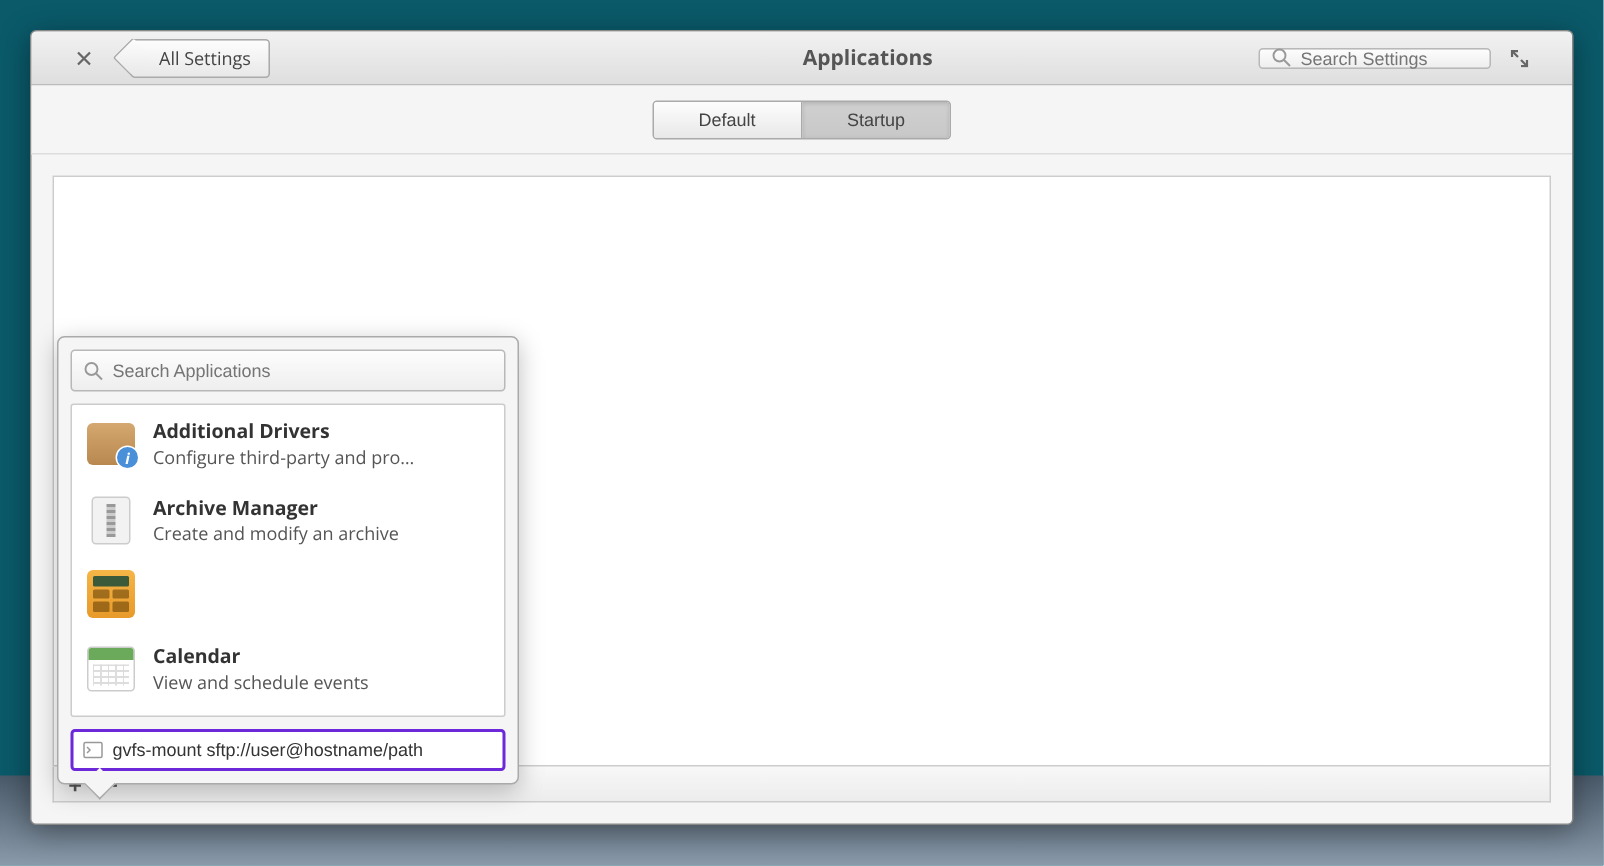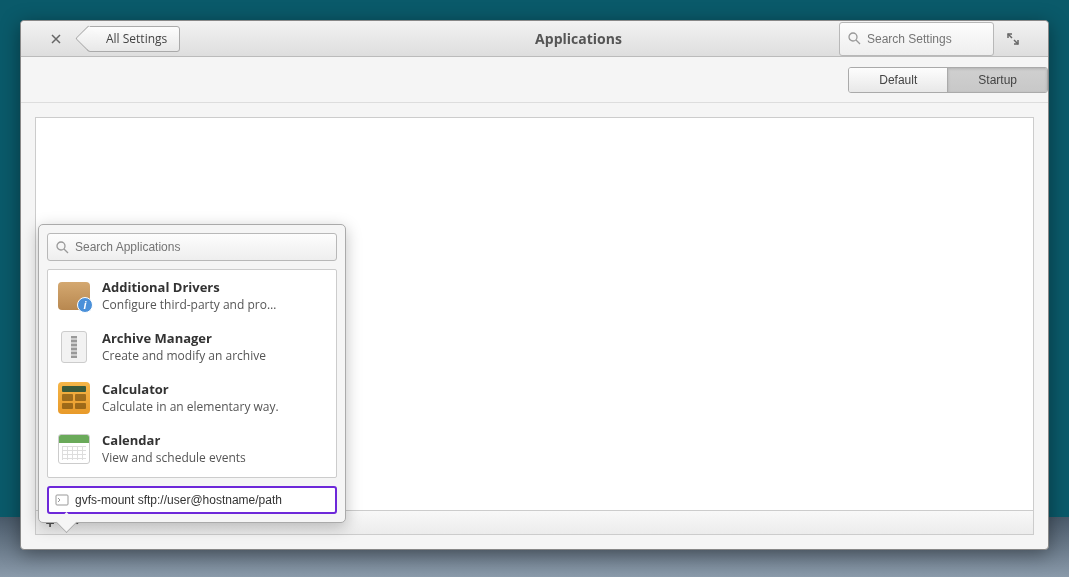--- a/index.html
+++ b/index.html
@@ -83,21 +83,21 @@
       font-size: 14px;
       margin-left: 44px;
     }
     .search-settings {
       margin-left: auto;
       background: linear-gradient(to bottom, #fdfdfd, #eee);
       border: 1px solid #b8b8b8;
       border-radius: 3px;
       padding: 3px 8px;
       width: 155px;
-      height: 34px;
+      height: 14px;
       display: flex;
       align-items: center;
       color: #888;
     }
     .search-settings svg { margin-right: 6px; flex-shrink: 0; }
     .search-settings input {
       border: none; background: transparent; outline: none;
       font-size: 12px; color: #555; width: 100%;
     }
     .maximize-btn {
@@ -106,21 +106,21 @@
       display: flex; align-items: center; justify-content: center;
       cursor: pointer;
       color: #666;
     }
     .toolbar {
       height: 46px;
       background: #f5f5f5;
       border-bottom: 1px solid #ddd;
       display: flex;
       align-items: center;
-      justify-content: flex-end;
+      justify-content: center;
       gap: 0;
     }
     .mode-switch {
       display: flex;
       border: 1px solid #aaa;
       border-radius: 3px;
       overflow: hidden;
     }
     .mode-btn {
       padding: 5px 30px;
@@ -398,24 +398,20 @@
       <div class="app-item">
         <div class="app-icon">
             <div class="icon-calc">
               <span></span>
               <span></span>
               <span></span>
               <span></span>
               <span></span>
             </div>
           </div>
-        <div class="app-text">
-          <div class="app-name">Calculator</div>
-          <div class="app-desc">Calculate in an elementary way.</div>
-        </div>
       </div>
       <div class="app-item">
         <div class="app-icon">
             <div class="icon-cal"></div>
           </div>
         <div class="app-text">
           <div class="app-name">Calendar</div>
           <div class="app-desc">View and schedule events</div>
         </div>
       </div>

